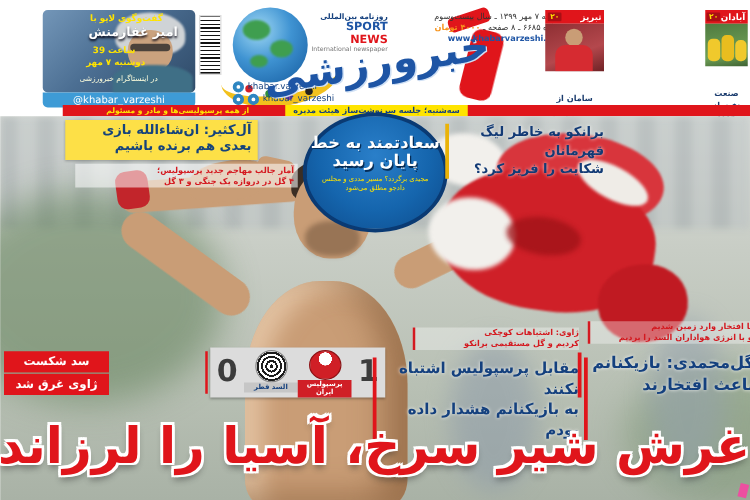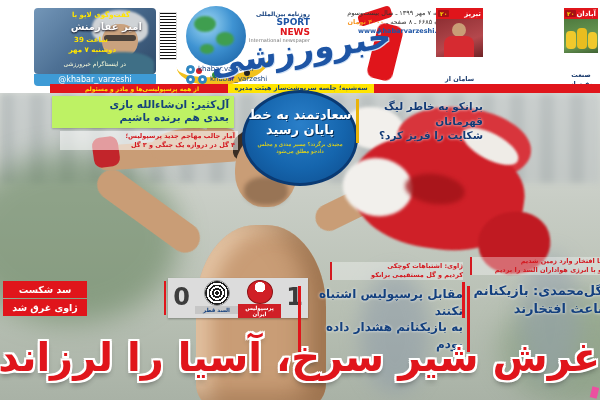--- a/index.html
+++ b/index.html
@@ -70,21 +70,21 @@
 
   
   .photo{left:0;top:93px;width:600px;height:307px;overflow:hidden;
      background:linear-gradient(180deg,#d9ddd8 0%,#c8cdc5 35%,#b8c0b4 70%,#a9b2a6 100%);}
   .stands{left:0;top:0;width:600px;height:90px;
      background:repeating-linear-gradient(90deg,#9ba3a9 0 14px,#b8bec2 14px 30px);opacity:.45;filter:blur(3px);}
   .blob{position:absolute;border-radius:50%;}
   .skin{background:#c99d76;}
 
   
-  .alkasir-box{left:52px;top:96px;width:182px;height:32px;background:#bef264;box-shadow:0 1px 2px rgba(0,0,0,.25);
+  .alkasir-box{left:52px;top:96px;width:154px;height:32px;background:#fde047;box-shadow:0 1px 2px rgba(0,0,0,.25);
      text-align:right;padding:2px 5px;box-sizing:border-box;}
   .alkasir-box .h{color:#15437c;font-size:10.5px;font-weight:bold;line-height:13px;}
   .alkasir-sub{left:60px;top:131px;width:172px;text-align:right;color:#d41920;font-size:6.5px;font-weight:bold;
      line-height:8.5px;background:rgba(255,255,255,.55);padding:1px 3px;}
 
   .badge{left:242px;top:90px;width:116px;height:96px;border-radius:50%;
      background:radial-gradient(circle at 50% 35%,#2a7fc9 0%,#1565ad 55%,#0d4a8a 100%);
      border:3px solid #0a3a73;box-sizing:border-box;text-align:center;color:#fff;}
   .badge .h{font-size:13px;font-weight:bold;line-height:15px;text-shadow:1px 1px 0 #062c55;}
   .badge .s{font-size:5.5px;color:#ffe400;line-height:7px;}

